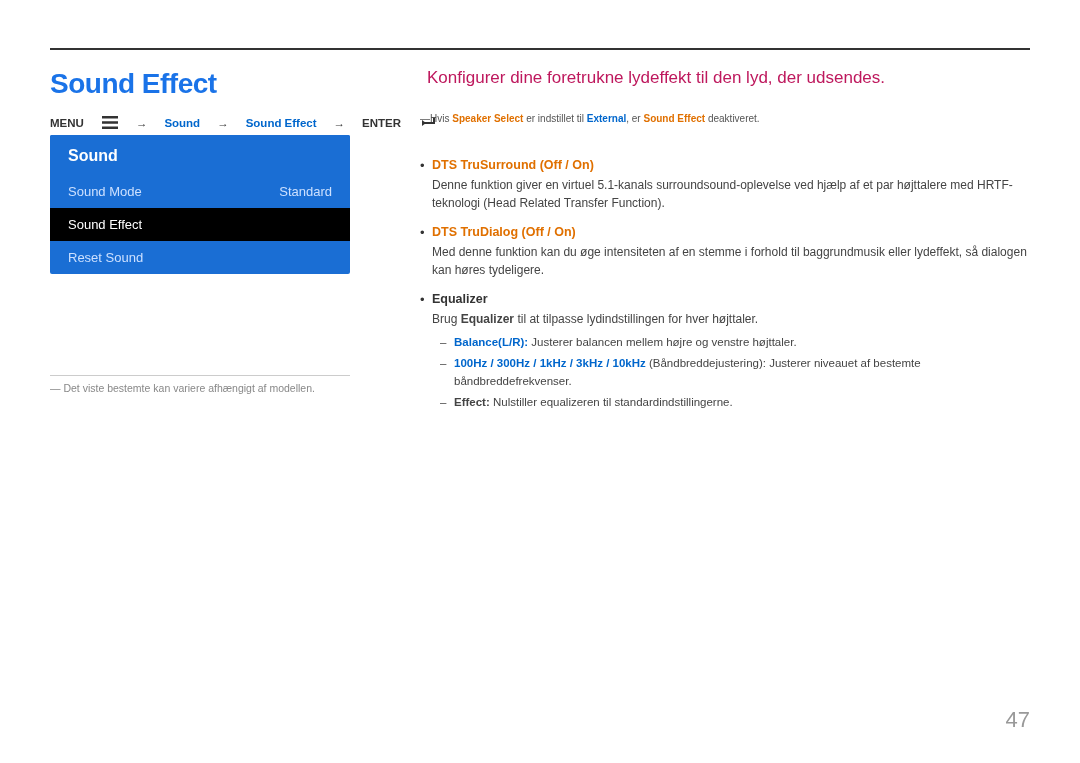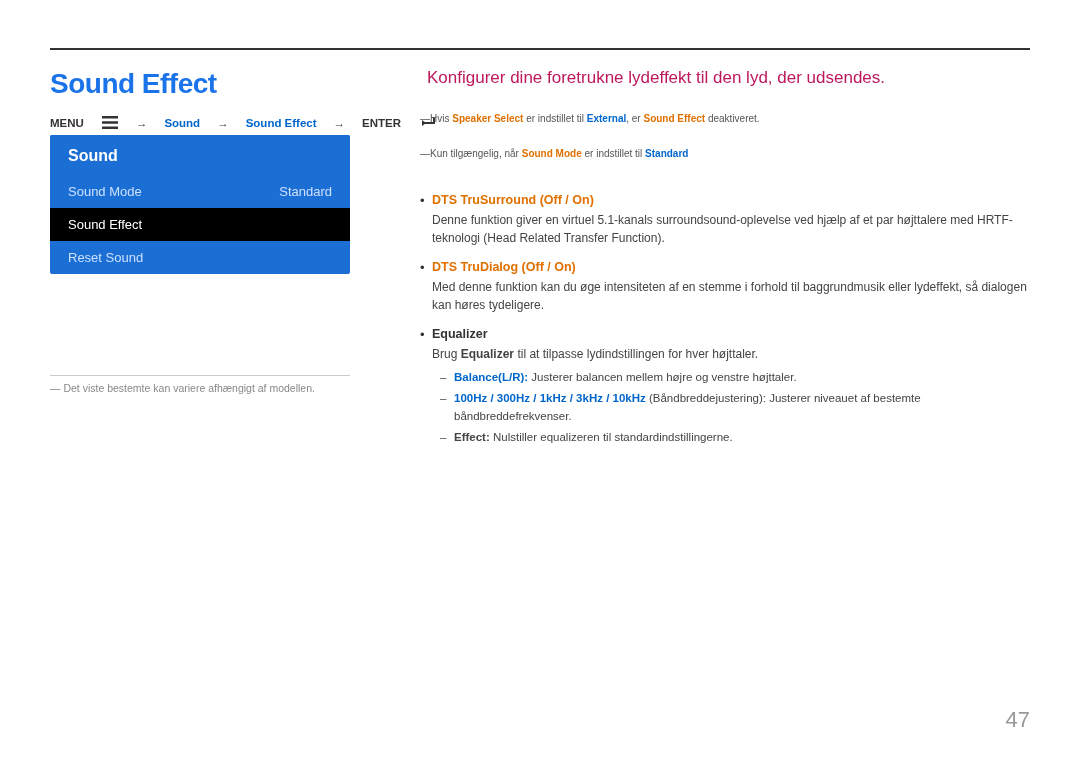--- a/index.html
+++ b/index.html
@@ -257,23 +257,20 @@
 <div class="right-content">
 
   <div class="intro-text">
     Konfigurer dine foretrukne lydeffekt til den lyd, der udsendes.
   </div>
 
   <div class="note-line">
     Hvis <span class="orange">Speaker Select</span> er indstillet til <span class="blue-bold">External</span>, er <span class="orange">Sound Effect</span> deaktiveret.
   </div>
 
-  <div class="note-line">
-    Kun tilgængelig, når <span class="orange">Sound Mode</span> er indstillet til <span class="blue-bold">Standard</span>
-  </div>
 
   <div class="bullet-section">
 
     <div class="bullet-item">
       <div class="bullet-title">DTS TruSurround (<span class="off-on">Off / On</span>)</div>
       <div class="bullet-desc">Denne funktion giver en virtuel 5.1-kanals surroundsound-oplevelse ved hjælp af et par højttalere med HRTF-teknologi (Head Related Transfer Function).</div>
     </div>
 
     <div class="bullet-item">
       <div class="bullet-title">DTS TruDialog (<span class="off-on">Off / On</span>)</div>

